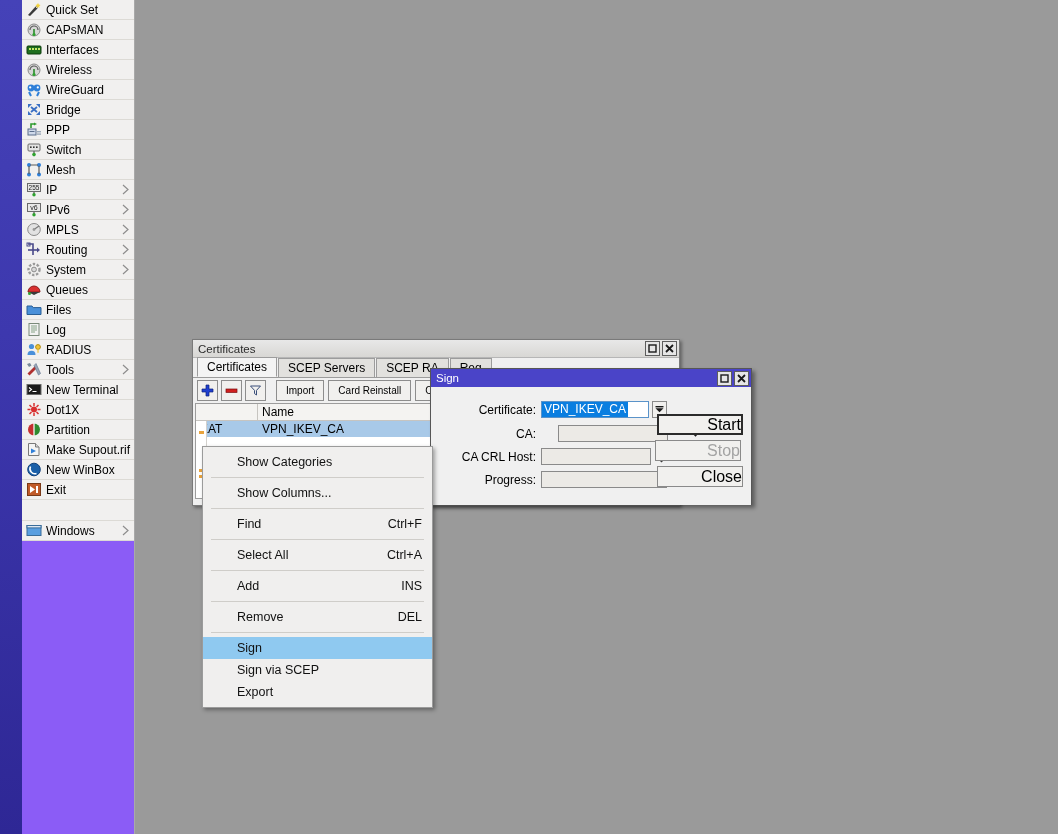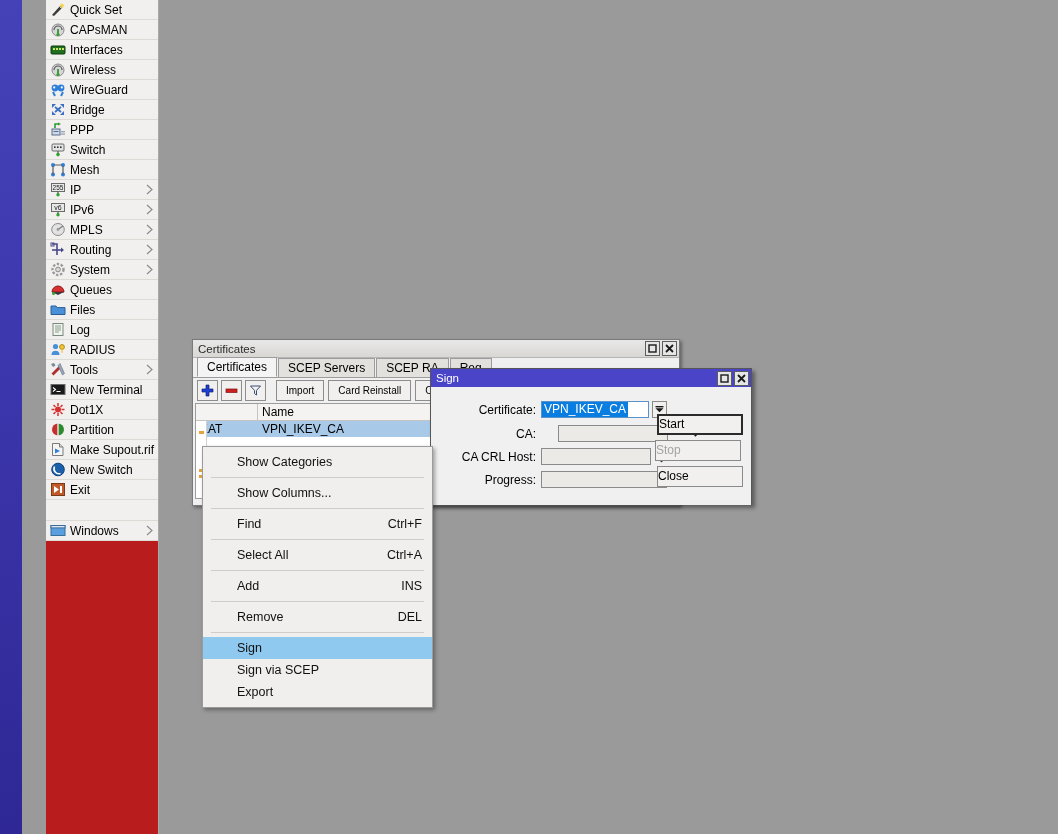--- a/index.html
+++ b/index.html
@@ -28,24 +28,23 @@
     width: 22px; height: 834px;
     background: linear-gradient(180deg, #4542b8 0%, #3d38ae 40%, #2e2795 100%);
     overflow: hidden;
   }
 
   
   #sidebar {
     position: absolute;
     left: 22px; top: 0;
     width: 113px; height: 834px;
-    background: #b91c1c;
+    background: #8b5cf6;
     border-right: 1px solid #a9a9a9;
     box-sizing: border-box;
-    margin-left: 24px;
   }
   .menu-item {
     position: relative;
     height: 20px;
     display: flex;
     align-items: center;
     border-bottom: 1px solid #dcdad5;
     padding-left: 3px;
     box-sizing: border-box;
     background: #f1f0ef;
@@ -316,23 +315,23 @@
     display: flex;
     align-items: center;
     justify-content: center;
     cursor: default;
   }
   .dlg-btn {
     position: absolute;
     width: 86px; height: 21px;
     background: #f1f0ee;
     border: 1px solid #8a8a8a;
-    font-size: 12px;
+    font-size: 16px;
     line-height: 19px;
-    text-align: left;
+    text-align: right;
     color: #000;
     box-sizing: border-box;
     cursor: default;
   }
   .dlg-btn.default { border: 2px solid #2b2b2b; line-height: 17px; }
   .dlg-btn.disabled { color: #a3a3a3; }
 
   
   #context-menu {
     position: absolute;
@@ -640,21 +639,21 @@
         </span>
         <span class="menu-label">Make Supout.rif</span>
       </div>
       <div class="menu-item">
         <span class="menu-icon">
           <svg width="16" height="15" viewBox="0 0 16 15">
             <circle cx="8" cy="7.5" r="6.3" fill="#1a5fa8" stroke="#10407a"></circle>
             <path d="M4.5 4.5 A5 5 0 0 0 10.5 11.5" stroke="#fff" stroke-width="1.6" fill="none"></path>
           </svg>
         </span>
-        <span class="menu-label">New Switch</span>
+        <span class="menu-label">New WinBox</span>
       </div>
       <div class="menu-item">
         <span class="menu-icon">
           <svg width="16" height="15" viewBox="0 0 16 15">
             <rect x="1.5" y="1.5" width="13" height="12" fill="#c05a28" stroke="#7a3a18"></rect>
             <path d="M4 4 L9 7.5 L4 11 Z" fill="#fff"></path>
             <rect x="10" y="4" width="2" height="7" fill="#fff"></rect>
           </svg>
         </span>
         <span class="menu-label">Exit</span>

